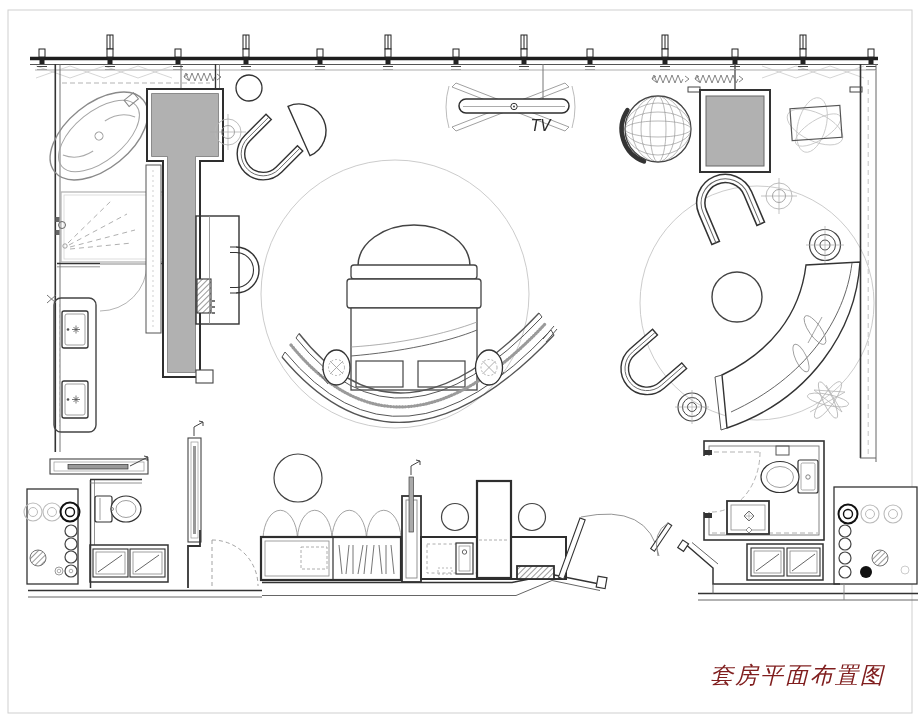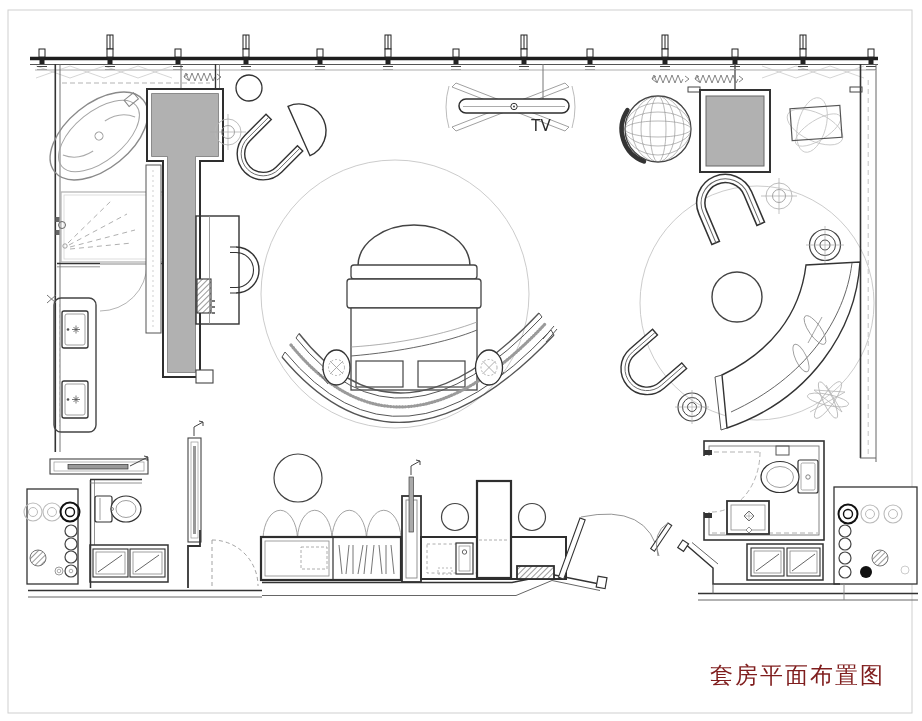--- a/index.html
+++ b/index.html
@@ -1,17 +1,17 @@
 <!DOCTYPE html>
 <html><head>
 <meta charset="utf-8">
 <style>
   html,body{margin:0;padding:0;background:#ffffff;}
   .stage{position:relative;width:922px;height:721px;background:#fff;overflow:hidden;
-         font-family:"DejaVu Sans","Liberation Sans",sans-serif;}
+         font-family:"DejaVu Sans","Liberation Sans",sans-serif;font-style:italic;}
   .stage svg{position:absolute;left:0;top:0;}
   .caption{position:absolute;left:710px;top:660px;font-size:23px;letter-spacing:2px;
            color:#7f1d1d;font-weight:500;white-space:nowrap;}
   text{font-family:"DejaVu Sans","Liberation Sans",sans-serif;}
 </style>
 </head>
 <body>
 
 <div class="stage">
 <svg width="922" height="721" viewBox="0 0 922 721">

